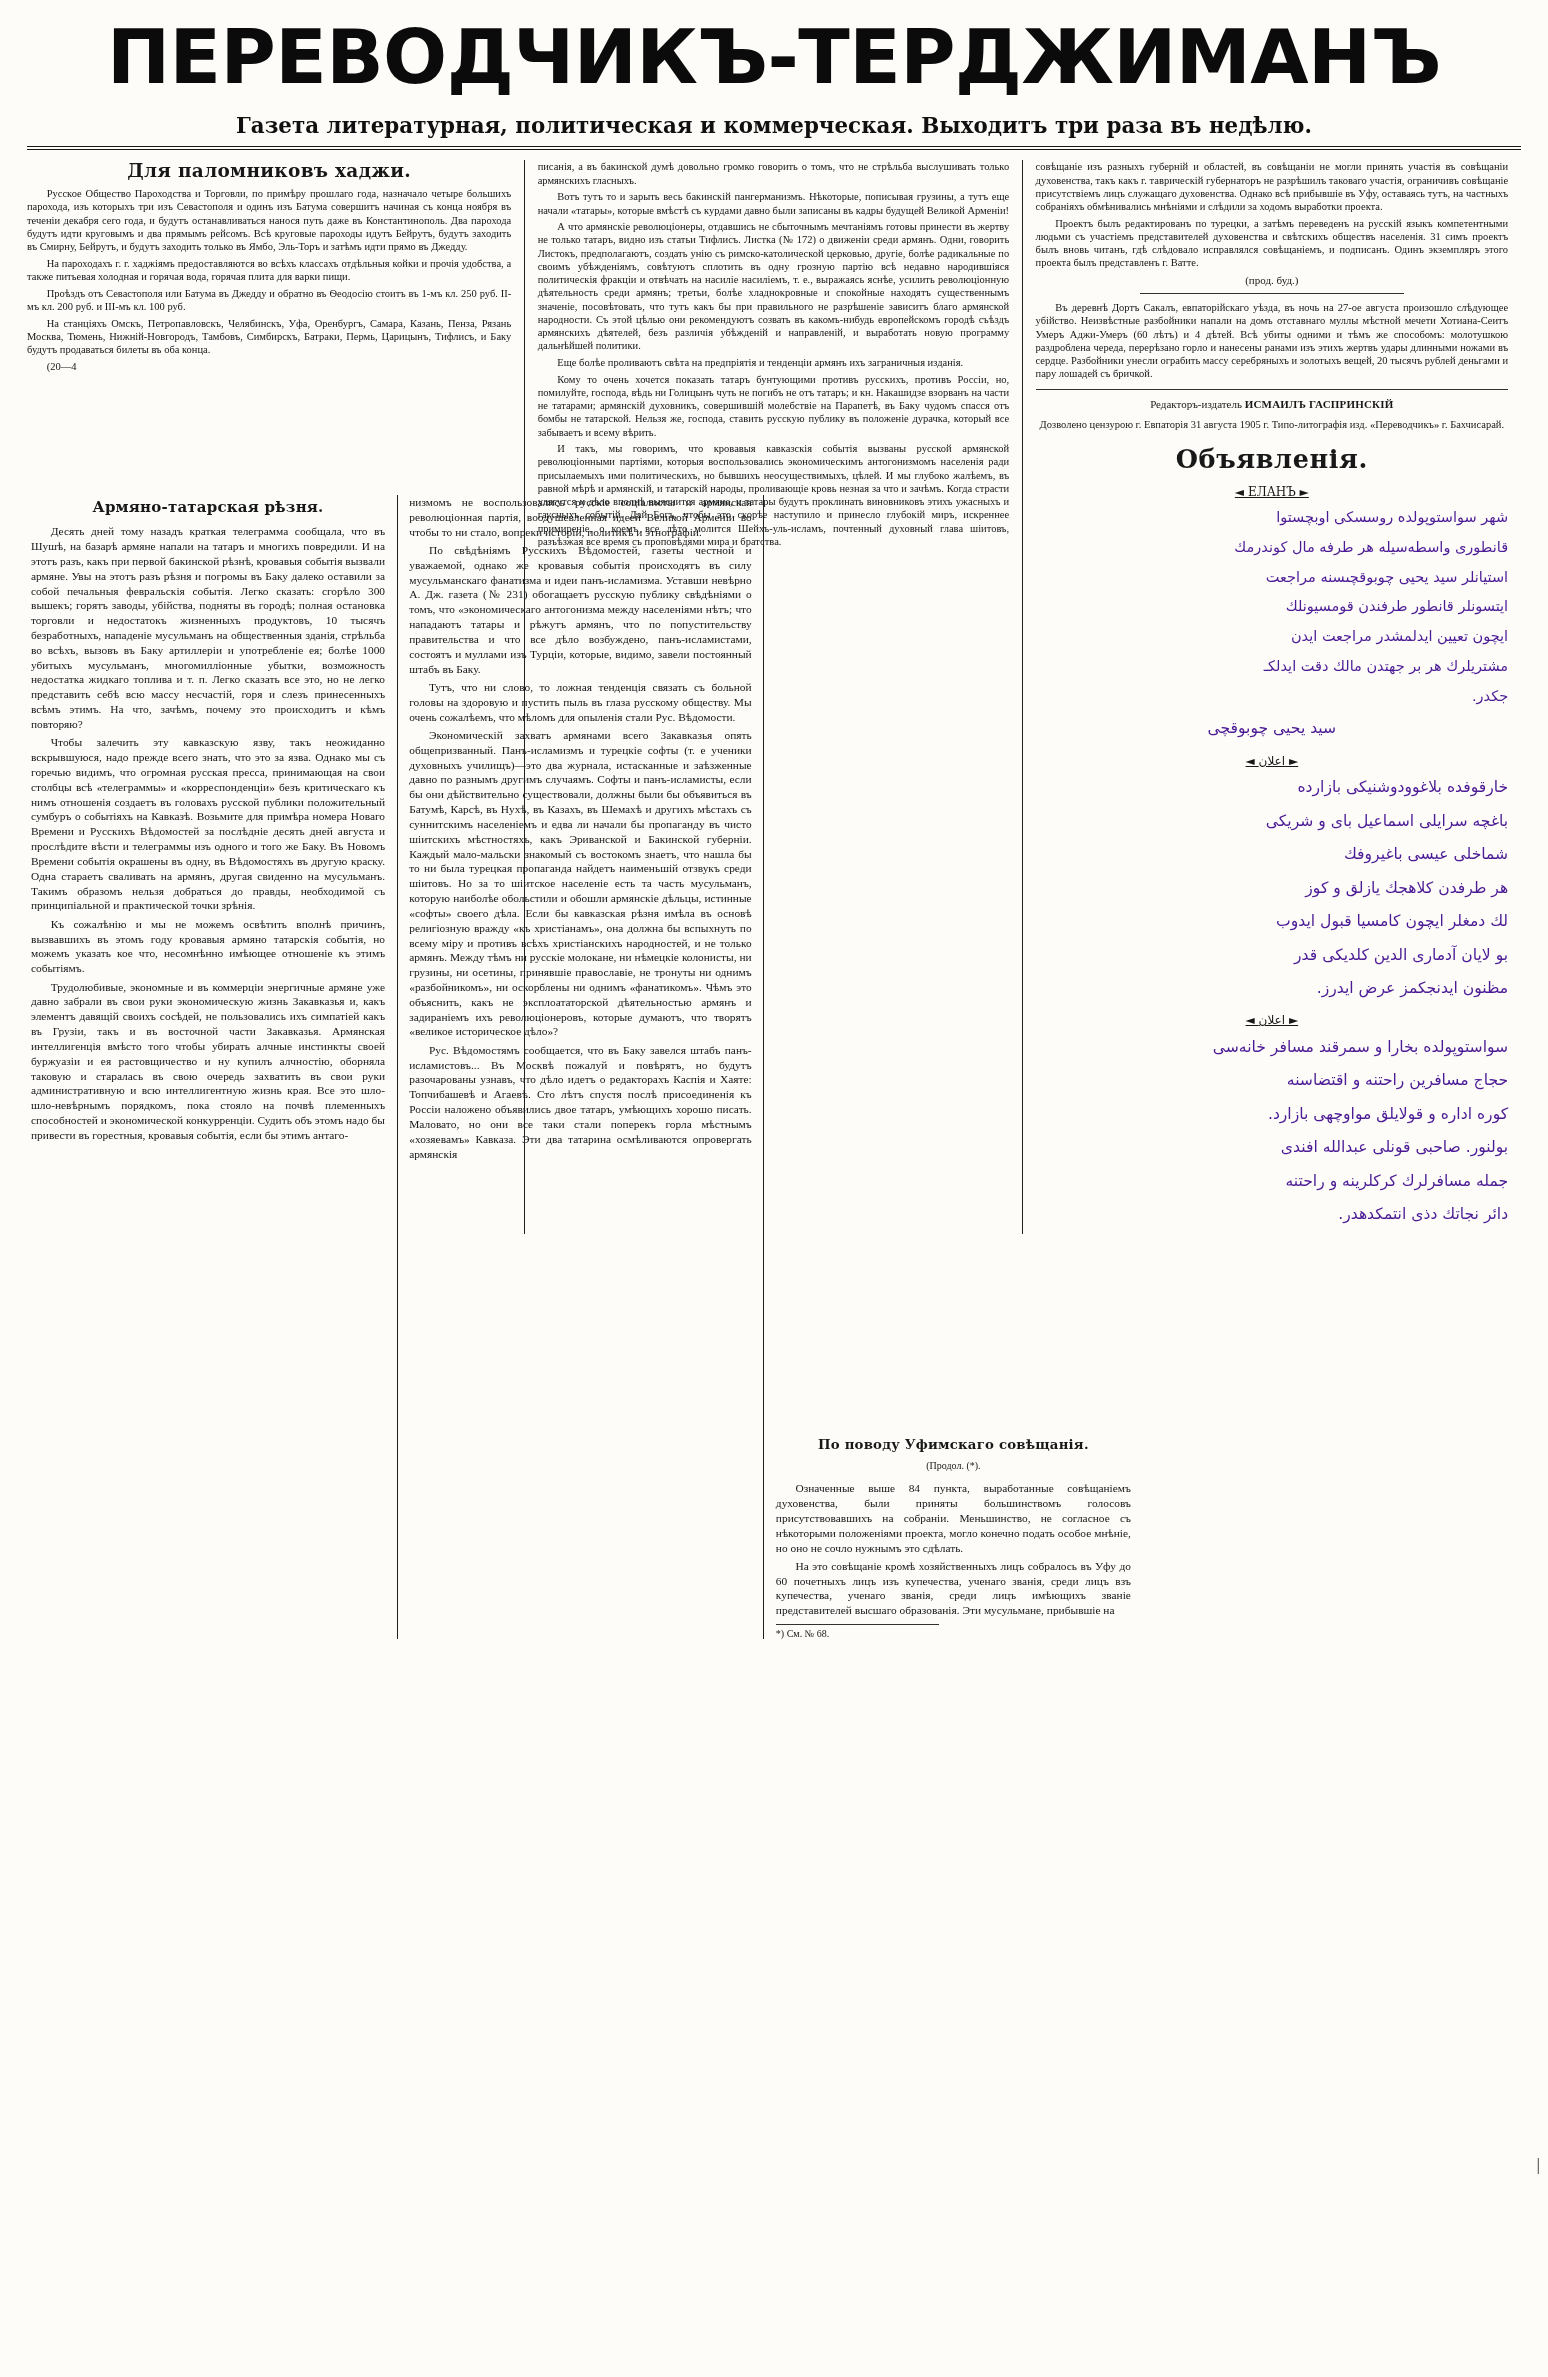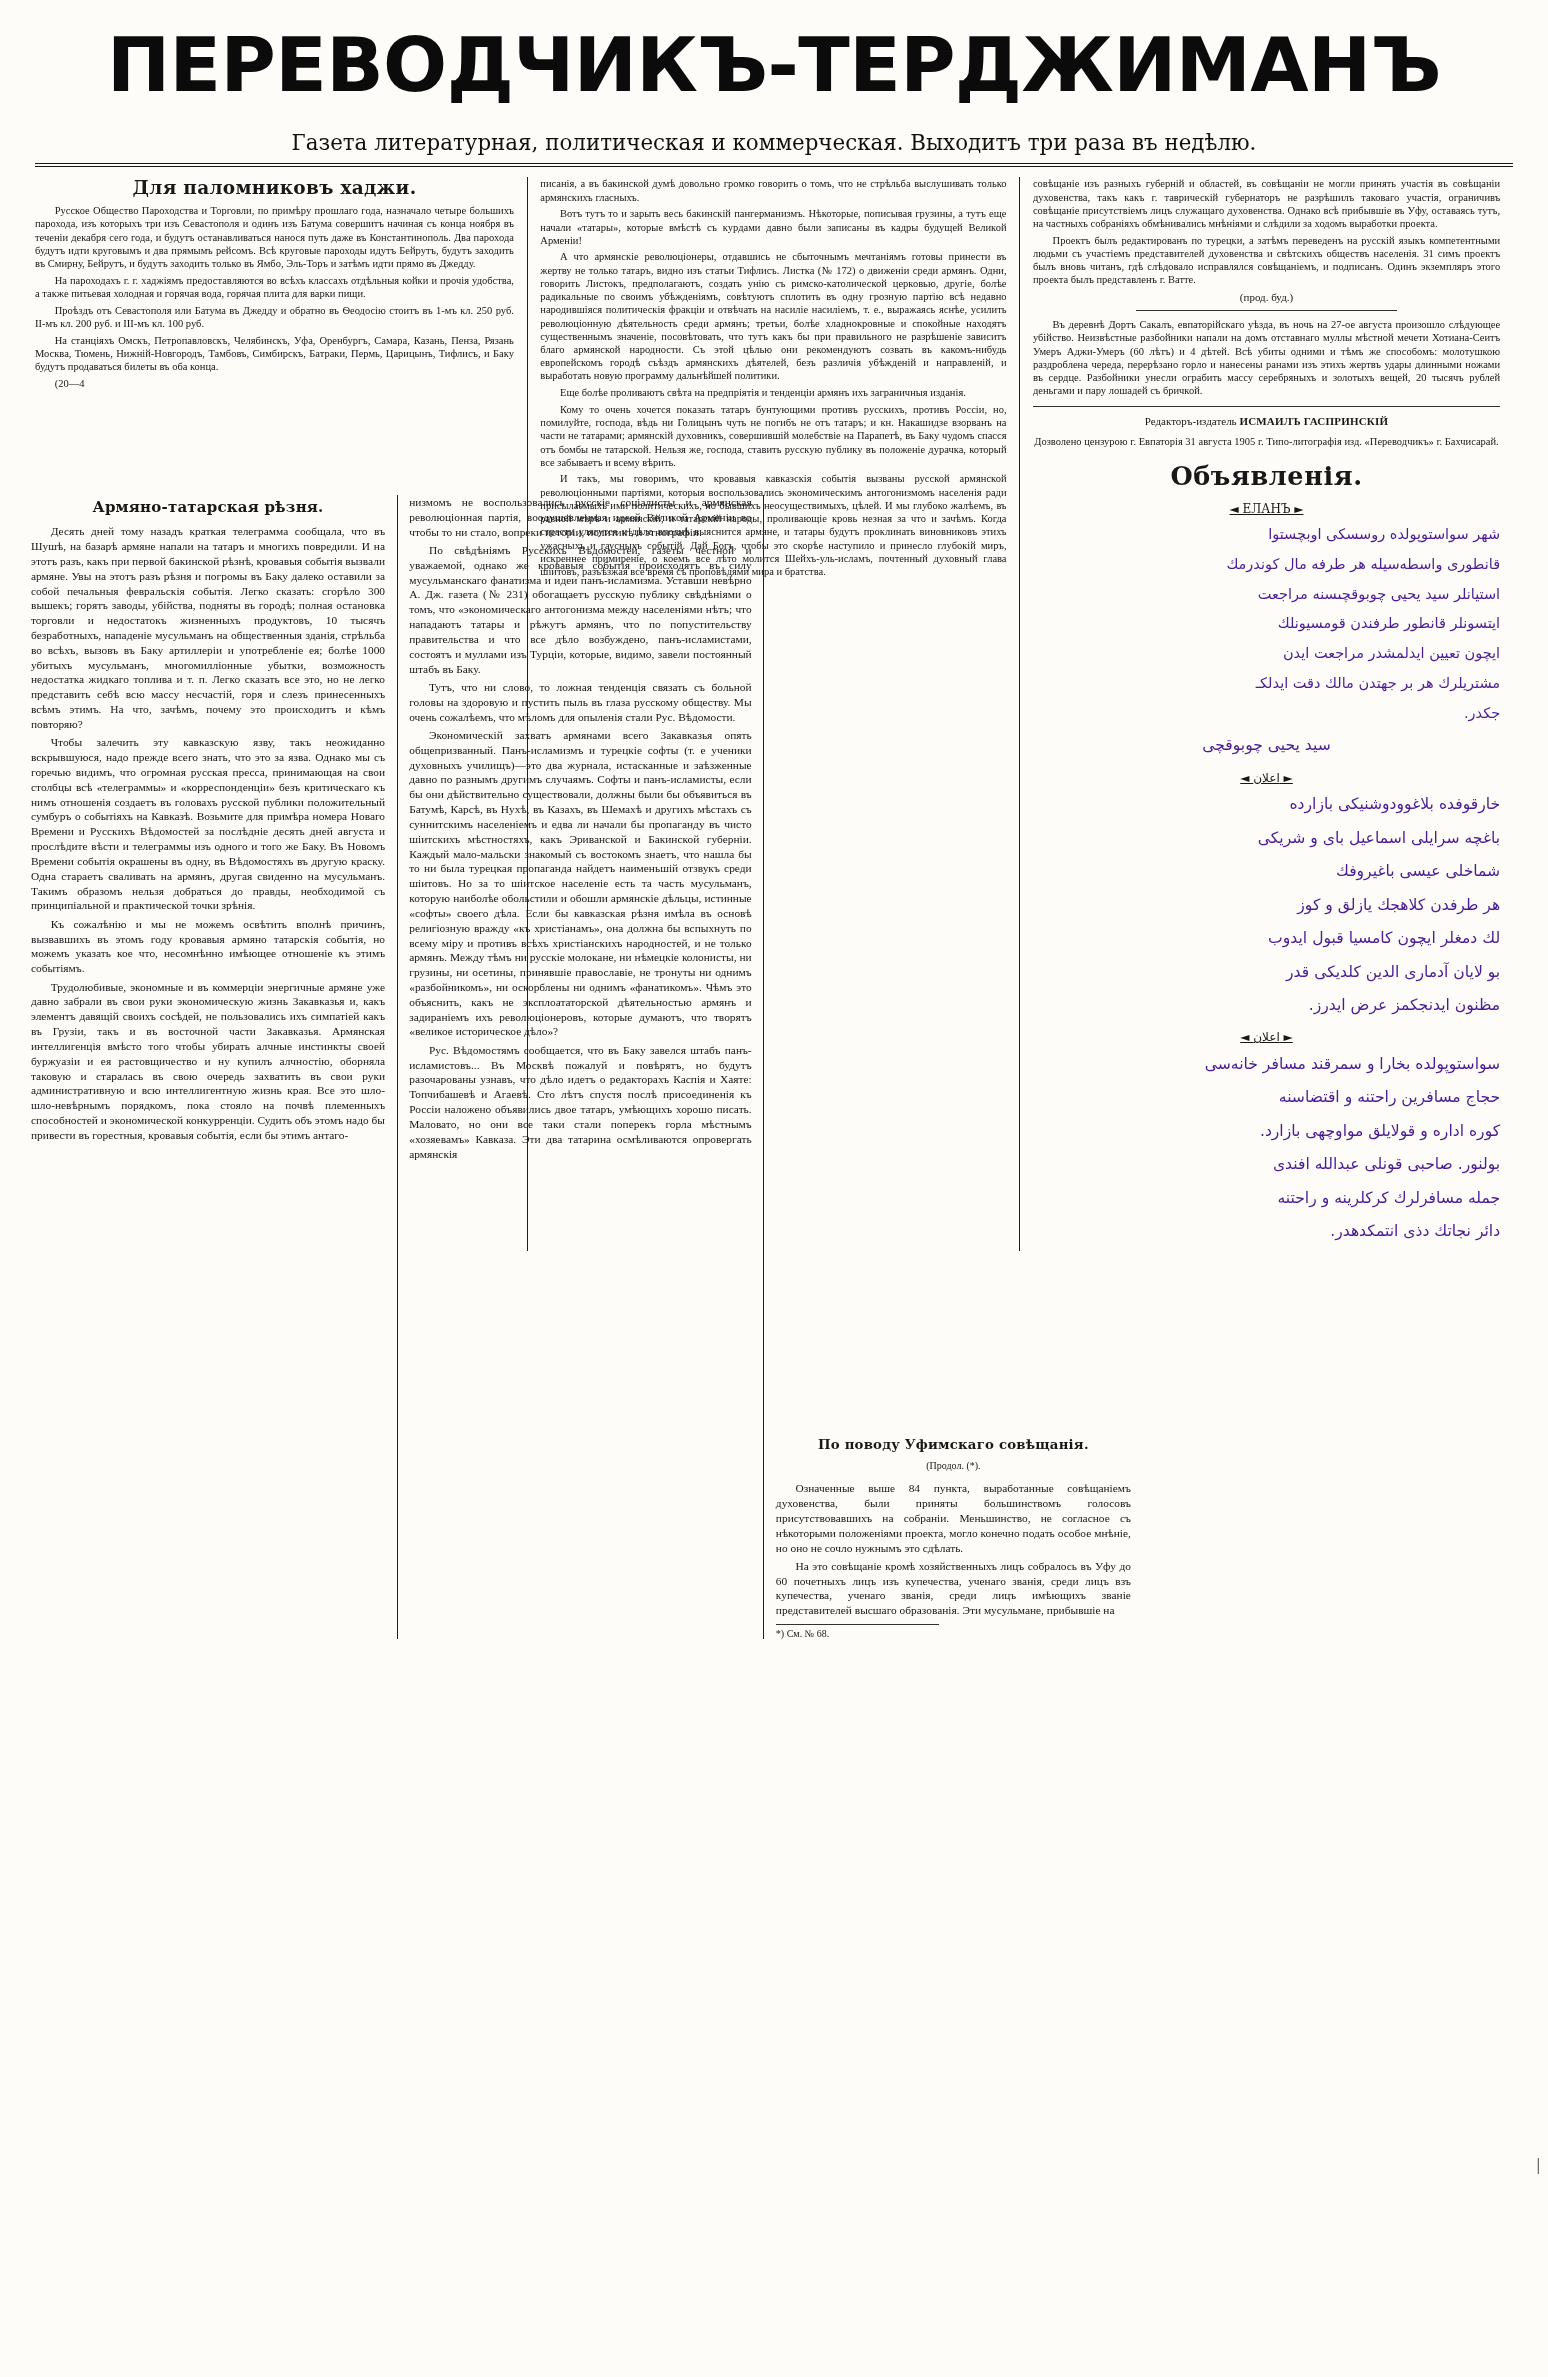--- a/index.html
+++ b/index.html
@@ -13,45 +13,45 @@
     font-family: "Liberation Serif", serif;
     color: #1a1a1a;
     position: relative;
     overflow: hidden;
   }
   .page {
     position: relative;
     width: 1548px;
     height: 2377px;
     background: #fbfaf6;
-    padding: 8px;
+    padding: 0;
     box-sizing: border-box;
     filter: contrast(1.02);
   }
   
   .masthead {
     padding: 19.7px 27px 0 27px;
   }
   .masthead-title {
     font-family: "DejaVu Sans", sans-serif;
     font-weight: bold;
     font-size: 74px;
     letter-spacing: -0.6px;
     text-align: center;
     line-height: 1.0;
     color: #0d0d0d;
     white-space: nowrap;
     transform: scaleX(1.02);
   }
   .masthead-sub {
     font-family: "DejaVu Serif", serif;
-    font-weight: normal;
+    font-weight: bold;
     font-size: 21.4px;
     text-align: center;
-    margin-top: 28px;
+    margin-top: 19px;
     color: #121212;
   }
   .masthead-line {
     display: flex;
     align-items: baseline;
     justify-content: space-between;
     margin-top: 9.3px;
     font-family: "DejaVu Serif", serif;
     font-size: 14px;
     font-weight: bold;

